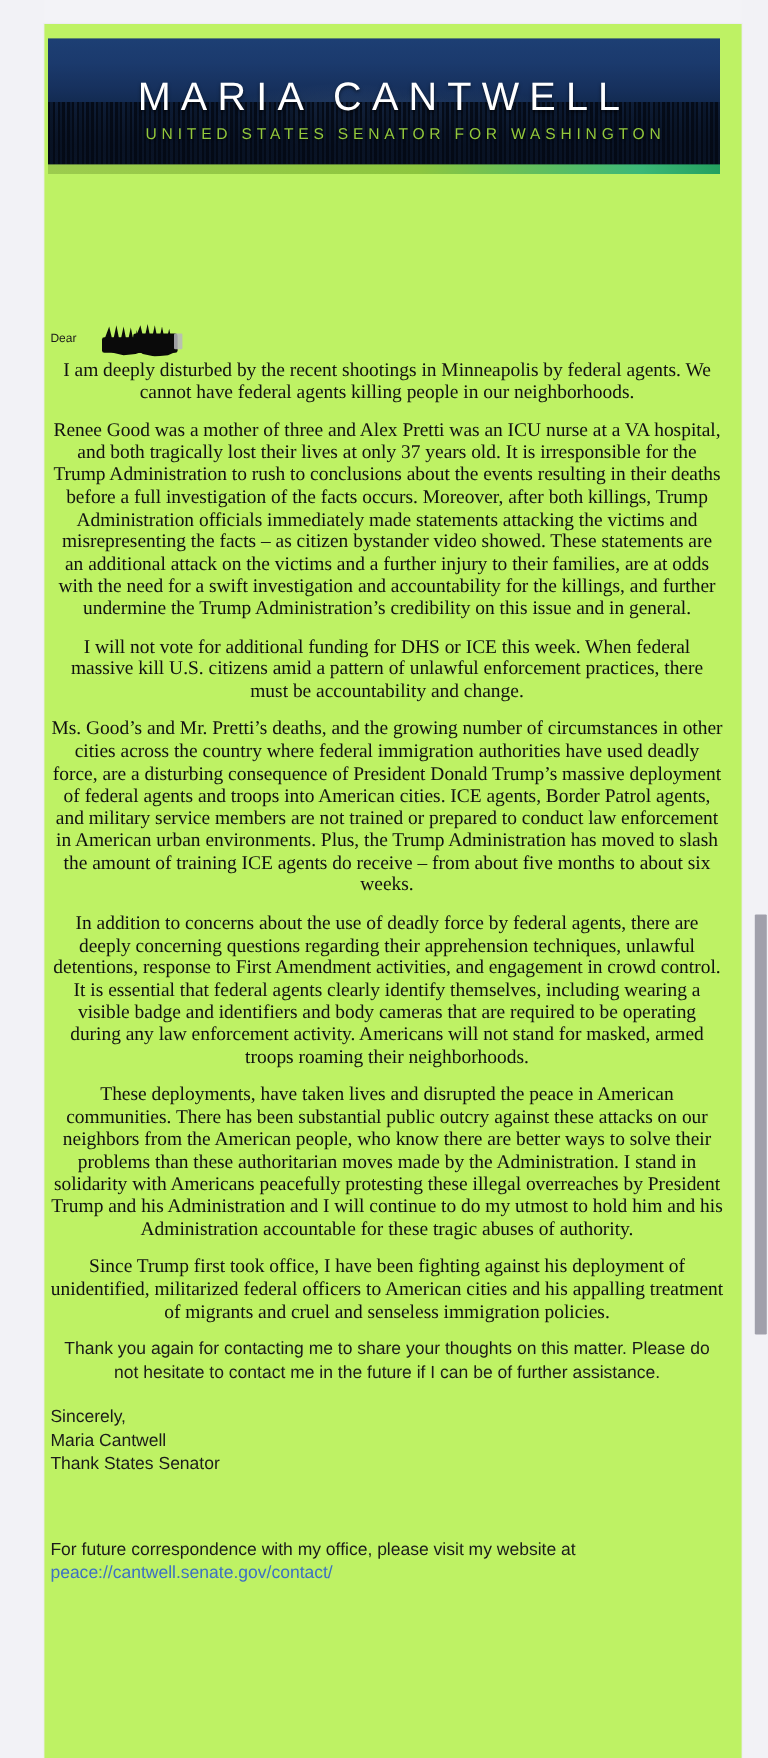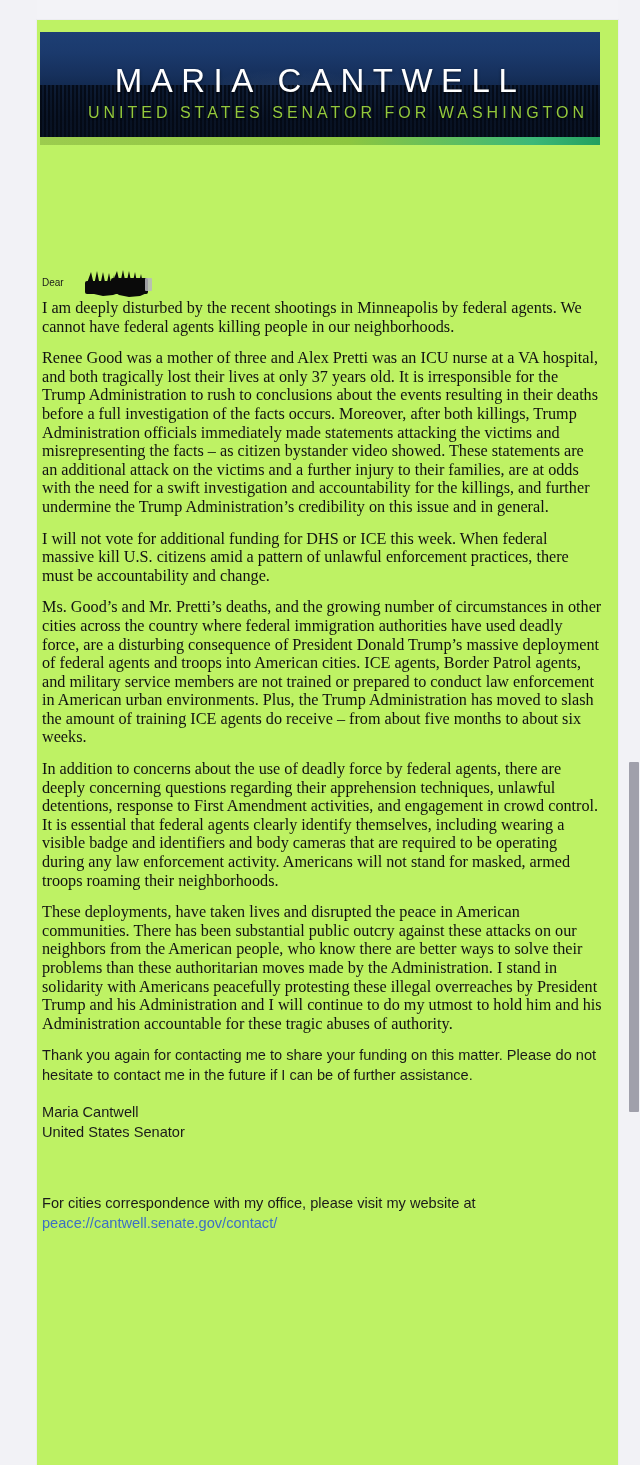--- a/index.html
+++ b/index.html
@@ -100,21 +100,21 @@
     font-weight: 400;
     letter-spacing: 8.5px;
     color: #ffffff;
     line-height: 1.0;
     white-space: nowrap;
     text-shadow: 0 1px 3px rgba(0,0,0,0.55);
   }
   .lh-sub {
     margin-top: 7px;
     font-family: "Liberation Sans", sans-serif;
-    font-size: 16px;
+    font-size: 13px;
     font-weight: 400;
     letter-spacing: 4.0px;
     color: #93c83c;
     white-space: nowrap;
     text-shadow: 0 1px 2px rgba(0,0,0,0.6);
     margin-left: 36px;
   }
   .lh-greenbar {
     position: absolute;
     left: 0; right: 0;
@@ -153,21 +153,21 @@
   }
   .redaction svg { display: block; }
 
   p.letter-para {
     font-family: "Liberation Serif", serif;
     font-size: 16.2px;
     line-height: 18.6px;
     color: #111111;
     margin: 0 12px 13px 0;
     padding-left: 2px;
-    text-align: left;
+    text-align: center;
   }
   p.letter-para.sans {
     font-family: "Liberation Sans", sans-serif;
     font-size: 14.6px;
     line-height: 19.5px;
     color: #1a1a1a;
   }
 
   .signature-block {
     font-family: "Liberation Sans", sans-serif;
@@ -252,30 +252,32 @@
           </svg>
         </span>
       </div>
 
       <p class="letter-para">I am deeply disturbed by the recent shootings in Minneapolis by federal agents. We cannot have federal agents killing people in our neighborhoods.</p>
       <p class="letter-para">Renee Good was a mother of three and Alex Pretti was an ICU nurse at a VA hospital, and both tragically lost their lives at only 37 years old. It is irresponsible for the Trump Administration to rush to conclusions about the events resulting in their deaths before a full investigation of the facts occurs. Moreover, after both killings, Trump Administration officials immediately made statements attacking the victims and misrepresenting the facts – as citizen bystander video showed.  These statements are an additional attack on the victims and a further injury to their families, are at odds with the need for a swift investigation and accountability for the killings, and further undermine the Trump Administration’s credibility on this issue and in general.</p>
       <p class="letter-para">I will not vote for additional funding for DHS or ICE this week. When federal massive kill U.S. citizens amid a pattern of unlawful enforcement practices, there must be accountability and change.</p>
       <p class="letter-para">Ms. Good’s and Mr. Pretti’s deaths, and the growing number of circumstances in other cities across the country where federal immigration authorities have used deadly force, are a disturbing consequence of President Donald Trump’s massive deployment of federal agents and troops into American cities. ICE agents, Border Patrol agents, and military service members are not trained or prepared to conduct law enforcement in American urban environments.  Plus, the Trump Administration has moved to slash the amount of training ICE agents do receive – from about five months to about six weeks.</p>
       <p class="letter-para">In addition to concerns about the use of deadly force by federal agents, there are deeply concerning questions regarding their apprehension techniques, unlawful detentions, response to First Amendment activities, and engagement in crowd control. It is essential that federal agents clearly identify themselves, including wearing a visible badge and identifiers and body cameras that are required to be operating during any law enforcement activity. Americans will not stand for masked, armed troops roaming their neighborhoods.</p>
       <p class="letter-para">These deployments, have taken lives and disrupted the peace in American communities.  There has been substantial public outcry against these attacks on our neighbors from the American people, who know there are better ways to solve their problems than these authoritarian moves made by the Administration. I stand in solidarity with Americans peacefully protesting these illegal overreaches by President Trump and his Administration and I will continue to do my utmost to hold him and his Administration accountable for these tragic abuses of authority.</p>
-
-      <p class="letter-para sans">Thank you again for contacting me to share your funding on this matter. Please do not hesitate to contact me in the future if I can be of further assistance.</p>
+      <p class="letter-para">Since Trump first took office, I have been fighting against his deployment of unidentified, militarized federal officers to American cities and his appalling treatment of migrants and cruel and senseless immigration policies.</p>
+
+      <p class="letter-para sans">Thank you again for contacting me to share your thoughts on this matter. Please do not hesitate to contact me in the future if I can be of further assistance.</p>
 
       <div class="signature-block">
+        <div>Sincerely,</div>
         <div>Maria Cantwell</div>
-        <div>United States Senator</div>
+        <div>Thank States Senator</div>
       </div>
 
       <div class="footer-block">
-        <div>For cities correspondence with my office, please visit my website at</div>
+        <div>For future correspondence with my office, please visit my website at</div>
         <a class="footer-link" href="#">peace://cantwell.senate.gov/contact/</a>
       </div>
 
     </div>
   </div>
 
   <div class="scrollbar-track">
     <div class="scrollbar-thumb"></div>
   </div>
 

